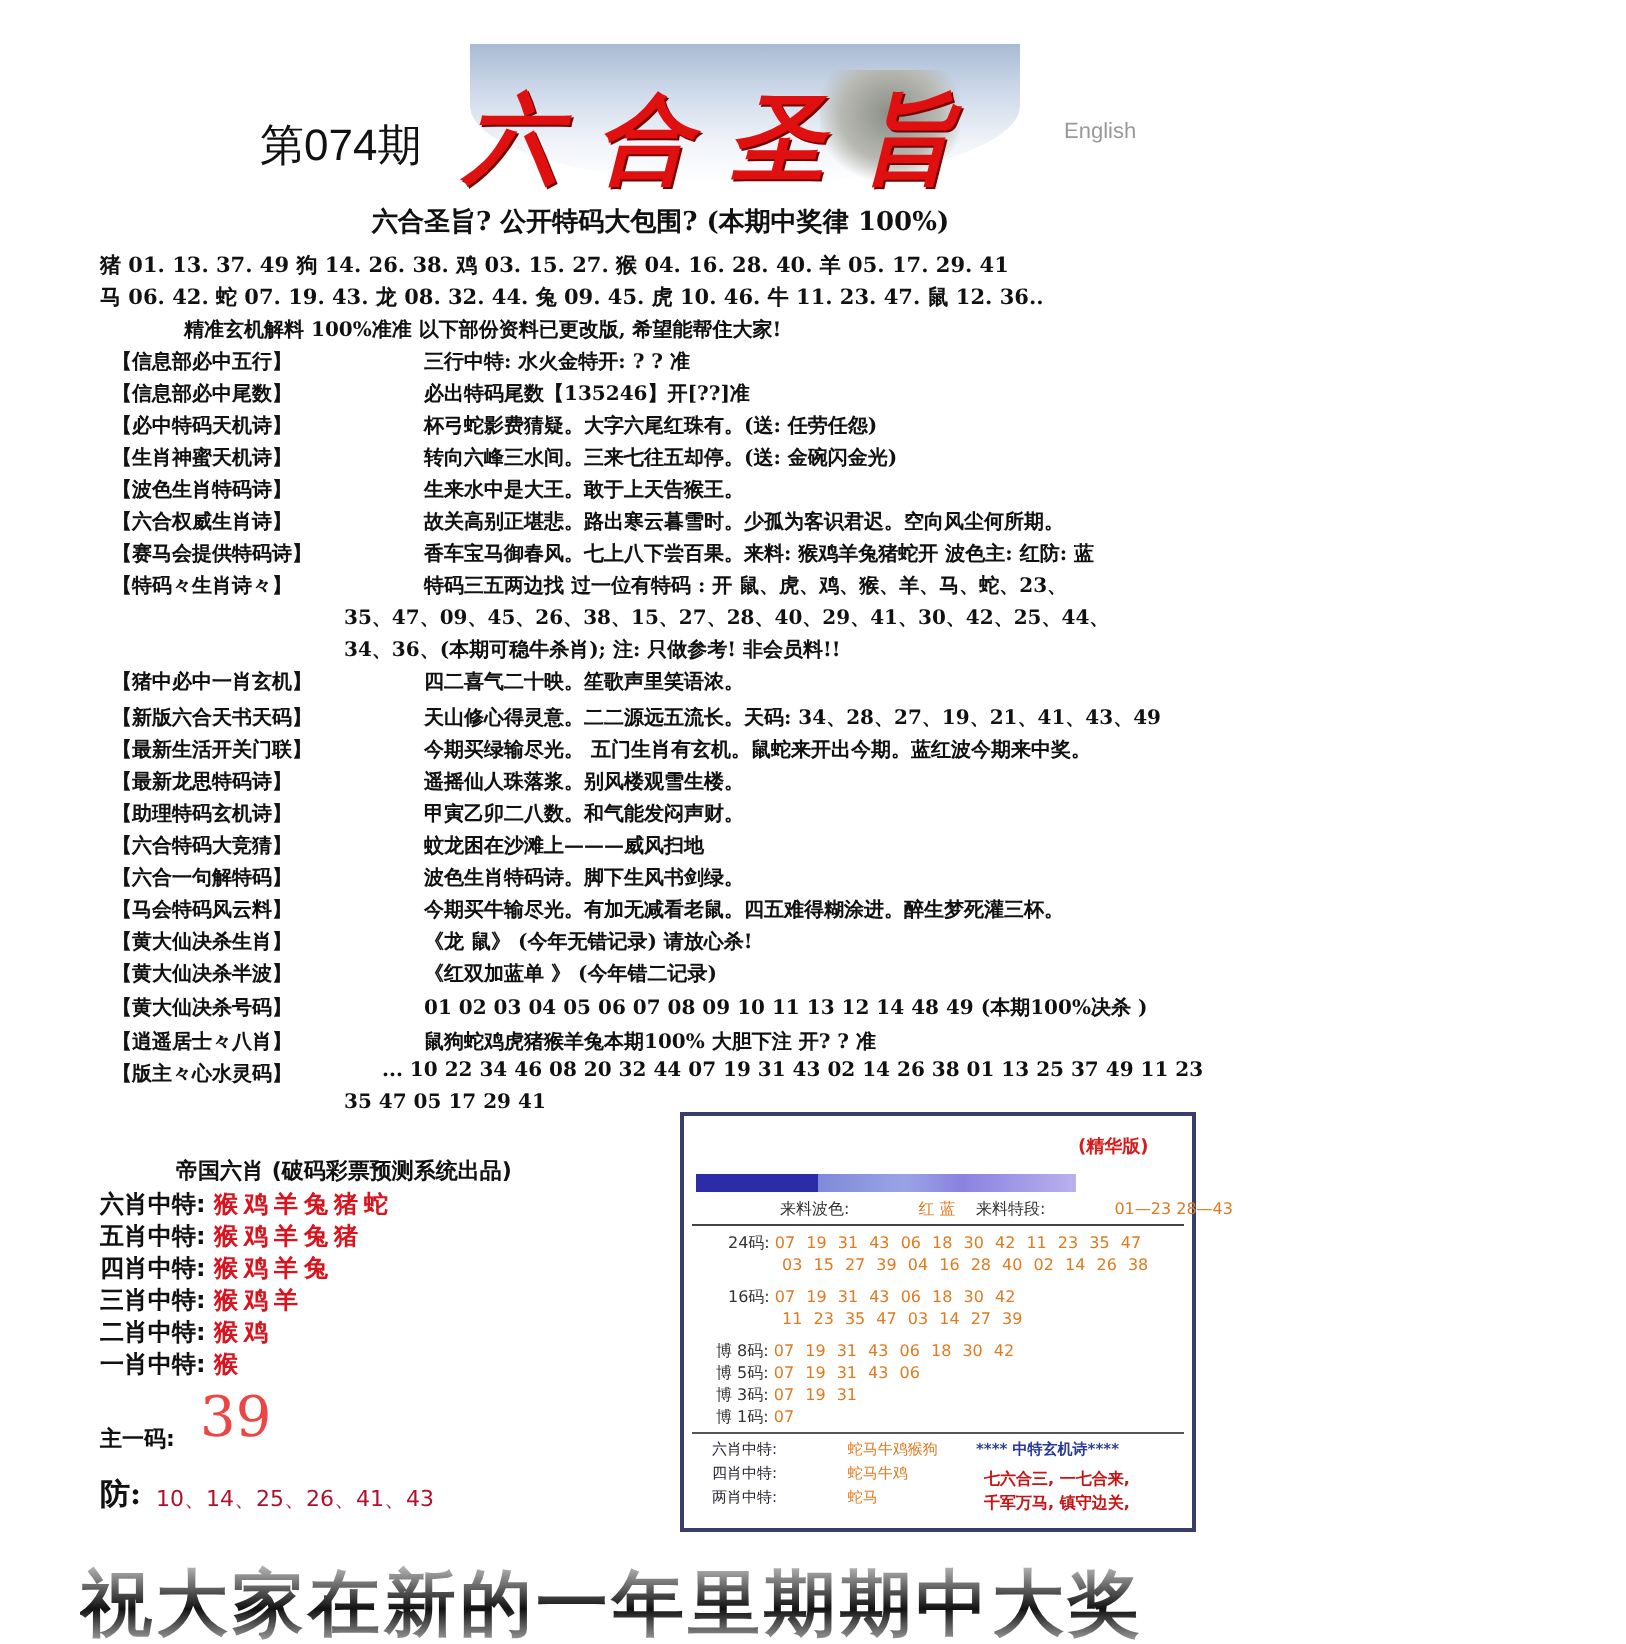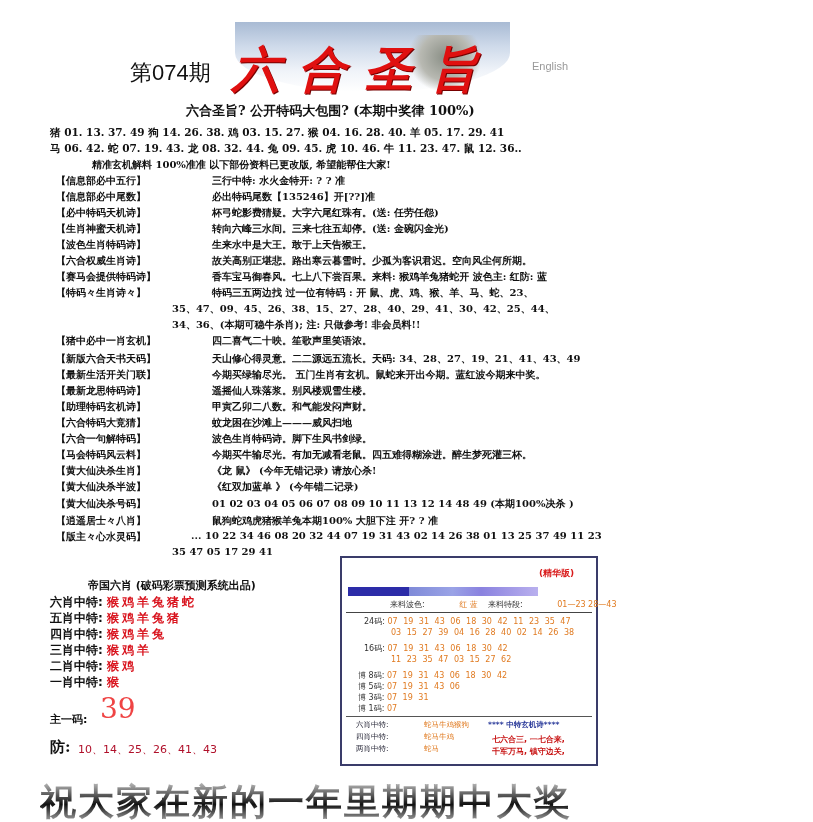--- a/index.html
+++ b/index.html
@@ -173,21 +173,21 @@
     &nbsp;&nbsp;
     <span>来料特段:</span>
     <span class="or">01—23  28—43</span>
   </div>
   <div class="panel-line"></div>
 
   <div class="pl" style="left:22px; top:58px"><span>24码:</span> <span class="or">07 19 31 43 06 18 30 42 11 23 35 47</span></div>
   <div class="pl" style="left:49px; top:70px"><span class="or">03 15 27 39 04 16 28 40 02 14 26 38</span></div>
 
   <div class="pl" style="left:22px; top:85px"><span>16码:</span> <span class="or">07 19 31 43 06 18 30 42</span></div>
-  <div class="pl" style="left:49px; top:97px"><span class="or">11 23 35 47 03 15 27 62</span></div>
+  <div class="pl" style="left:49px; top:97px"><span class="or">11 23 35 47 03 14 27 39</span></div>
 
   <div class="pl" style="left:16px; top:112px"><span>博 8码:</span> <span class="or">07 19 31 43 06 18 30 42</span></div>
   <div class="pl" style="left:16px; top:123px"><span>博 5码:</span> <span class="or">07 19 31 43 06</span></div>
   <div class="pl" style="left:16px; top:134px"><span>博 3码:</span> <span class="or">07 19 31</span></div>
   <div class="pl" style="left:16px; top:145px"><span>博 1码:</span> <span class="or">07</span></div>
 
   <div class="panel-line2" style="top:158px"></div>
 
   <div class="pf" style="left:14px; top:162px"><span>六肖中特:</span> <span class="or">蛇马牛鸡猴狗</span></div>
   <div class="pf" style="left:14px; top:174px"><span>四肖中特:</span> <span class="or">蛇马牛鸡</span></div>

